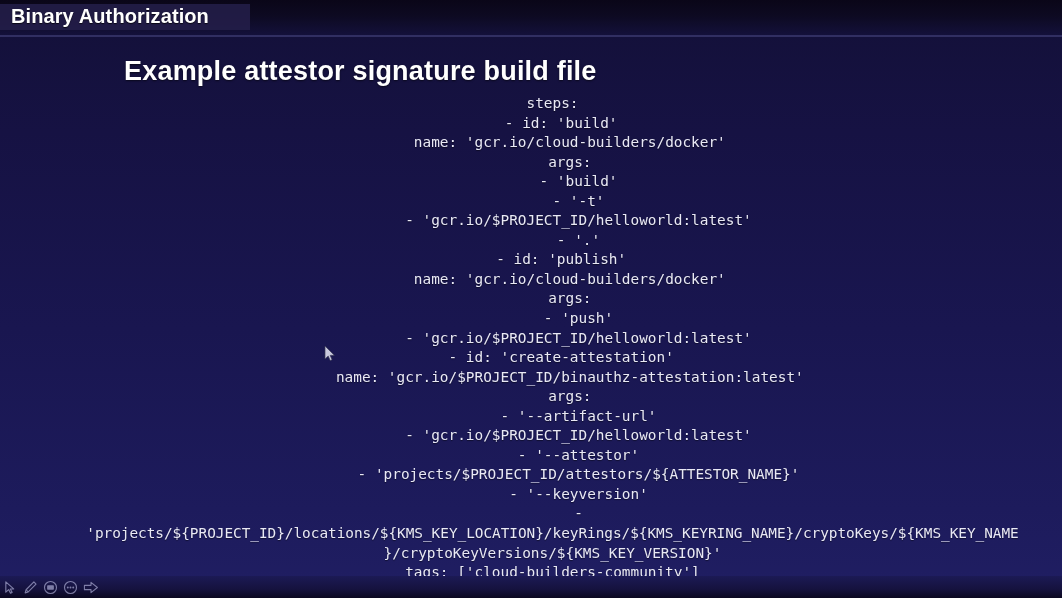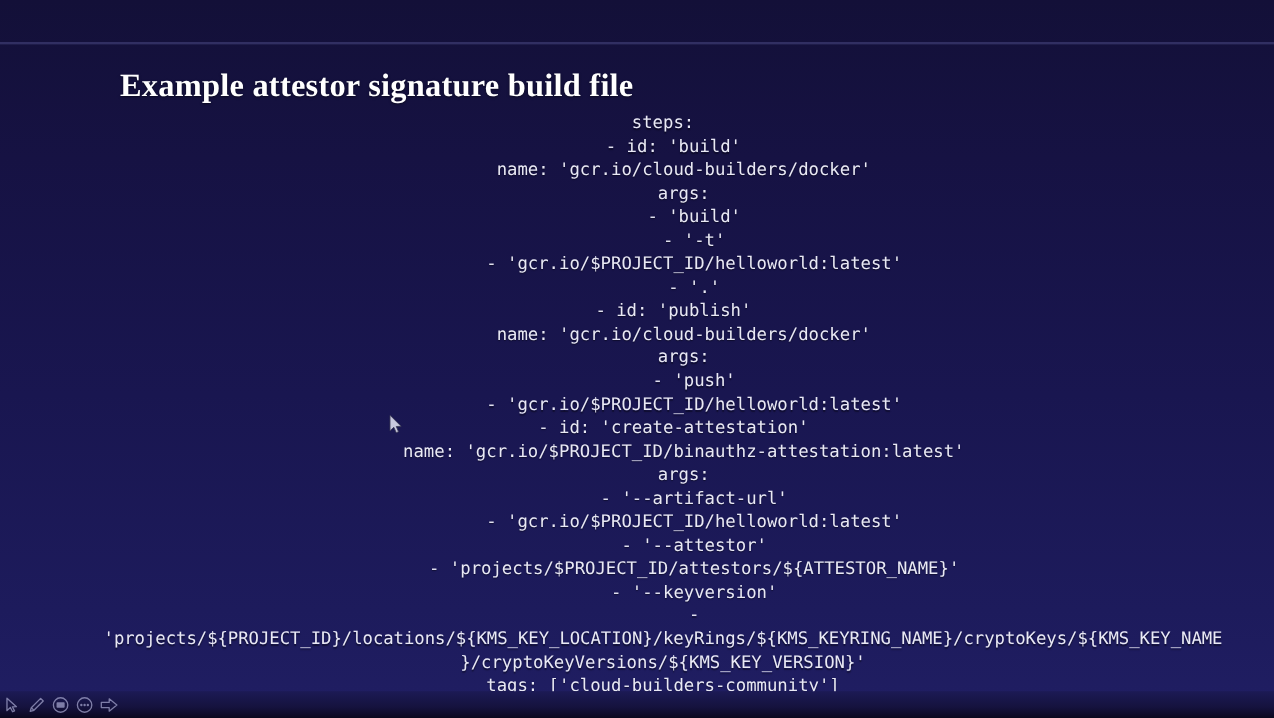--- a/index.html
+++ b/index.html
@@ -50,29 +50,28 @@
     left: 0;
     top: 35px;
     width: 1062px;
     height: 2px;
     background: rgba(120,120,190,.30);
   }
 
   
   #slide-title {
     position: absolute;
-    left: 100px;
+    left: 124px;
     top: 56px;
     font-size: 27px;
     font-weight: bold;
     color: #ffffff;
     letter-spacing: .2px;
     white-space: nowrap;
     text-shadow: 0 1px 2px rgba(0,0,0,.55);
-    font-family: Liberation Serif, serif;
   }
 
   
   #code-block {
     position: absolute;
     left: 55px;
     top: 94px;
     width: 995px;
     font-family: "DejaVu Sans Mono", "Liberation Mono", monospace;
     font-size: 14.4px;
@@ -124,20 +123,24 @@
     justify-content: center;
     opacity: .72;
   }
   .tb-btn svg { display: block; }
 </style>
 </head>
 <body>
 
 <div id="slide">
 
+  <div id="header-bar">
+    <div id="header-highlight"></div>
+    <div id="header-title">Binary Authorization</div>
+  </div>
   <div id="header-underline"></div>
 
   <div id="slide-title">Example attestor signature build file</div>
 
   <div id="code-block"><div class="ln">steps:</div><div class="ln">  - id: 'build'</div><div class="ln">    name: 'gcr.io/cloud-builders/docker'</div><div class="ln">    args:</div><div class="ln">      - 'build'</div><div class="ln">      - '-t'</div><div class="ln">      - 'gcr.io/$PROJECT_ID/helloworld:latest'</div><div class="ln">      - '.'</div><div class="ln">  - id: 'publish'</div><div class="ln">    name: 'gcr.io/cloud-builders/docker'</div><div class="ln">    args:</div><div class="ln">      - 'push'</div><div class="ln">      - 'gcr.io/$PROJECT_ID/helloworld:latest'</div><div class="ln">  - id: 'create-attestation'</div><div class="ln">    name: 'gcr.io/$PROJECT_ID/binauthz-attestation:latest'</div><div class="ln">    args:</div><div class="ln">      - '--artifact-url'</div><div class="ln">      - 'gcr.io/$PROJECT_ID/helloworld:latest'</div><div class="ln">      - '--attestor'</div><div class="ln">      - 'projects/$PROJECT_ID/attestors/${ATTESTOR_NAME}'</div><div class="ln">      - '--keyversion'</div><div class="ln">      -</div><div class="ln wrap">'projects/${PROJECT_ID}/locations/${KMS_KEY_LOCATION}/keyRings/${KMS_KEYRING_NAME}/cryptoKeys/${KMS_KEY_NAME</div><div class="ln">}/cryptoKeyVersions/${KMS_KEY_VERSION}'</div><div class="ln">tags: ['cloud-builders-community']</div></div>
 
   <svg id="mouse-cursor" viewBox="0 0 12 16">
     <path d="M1 0 L1 13 L4.2 10.1 L6.2 14.6 L8.1 13.7 L6.2 9.4 L10.3 9.3 Z" fill="#c9c9de" stroke="#3a3a55" stroke-width="0.7"></path>
   </svg>
 

